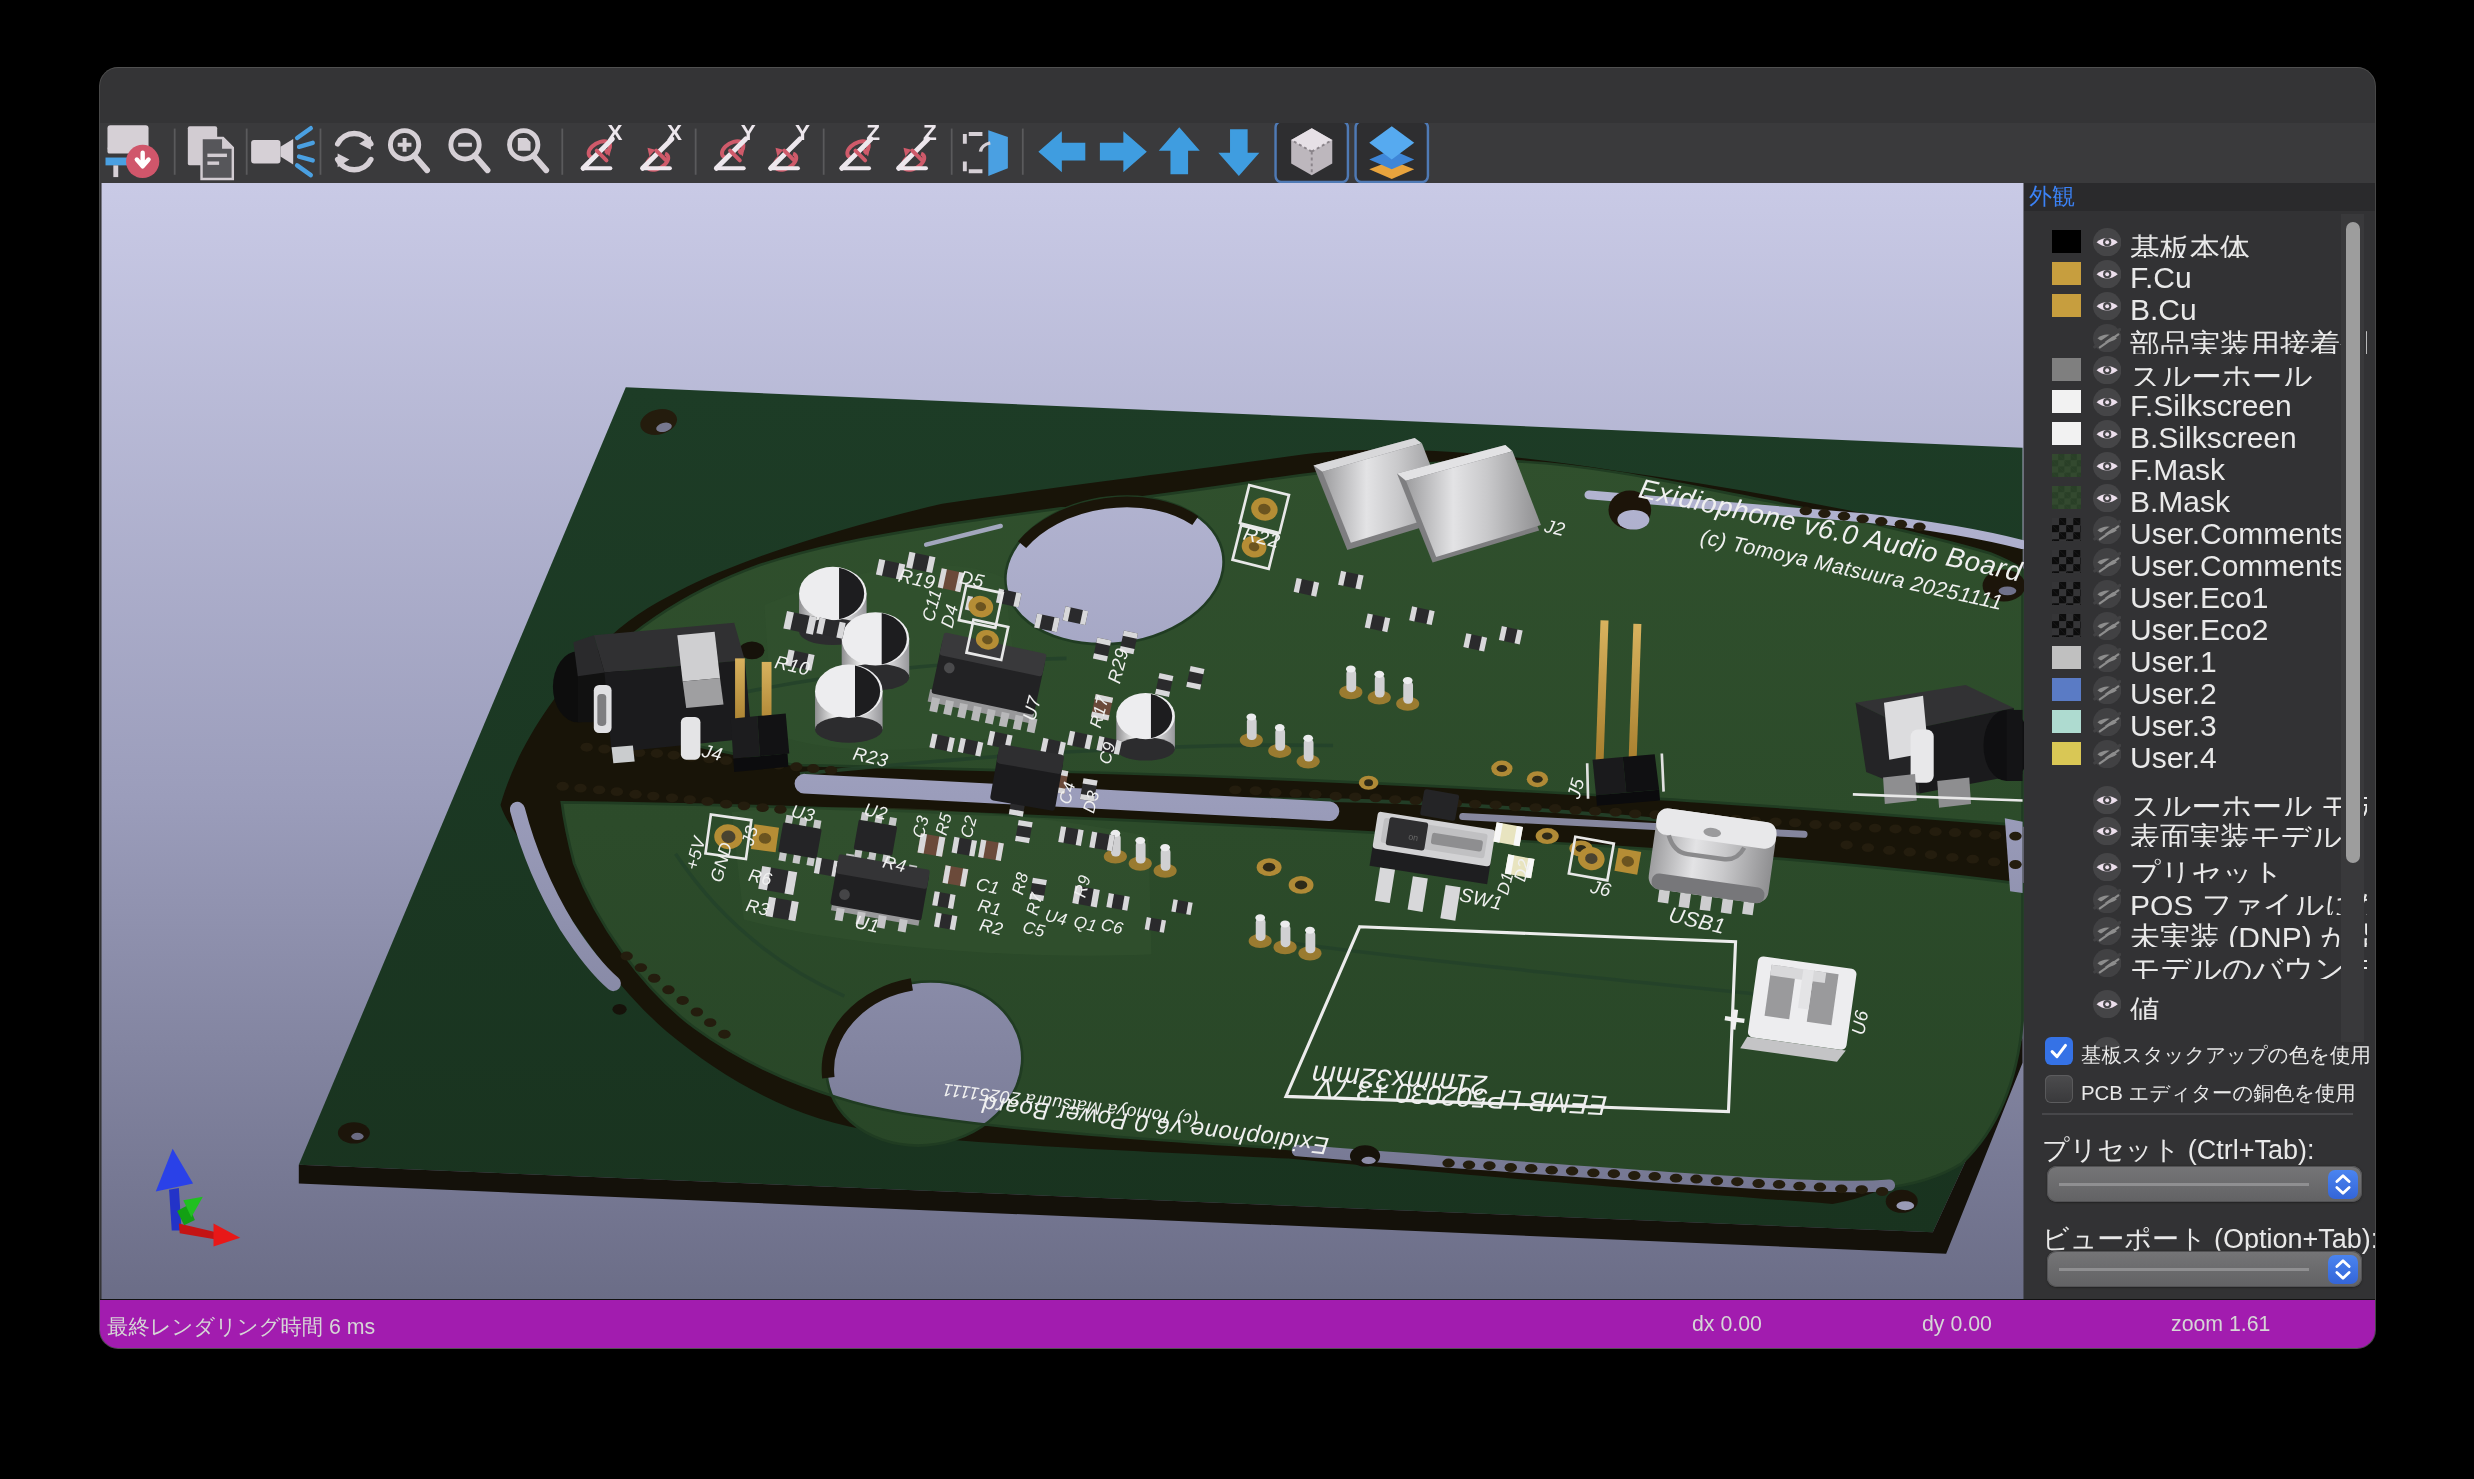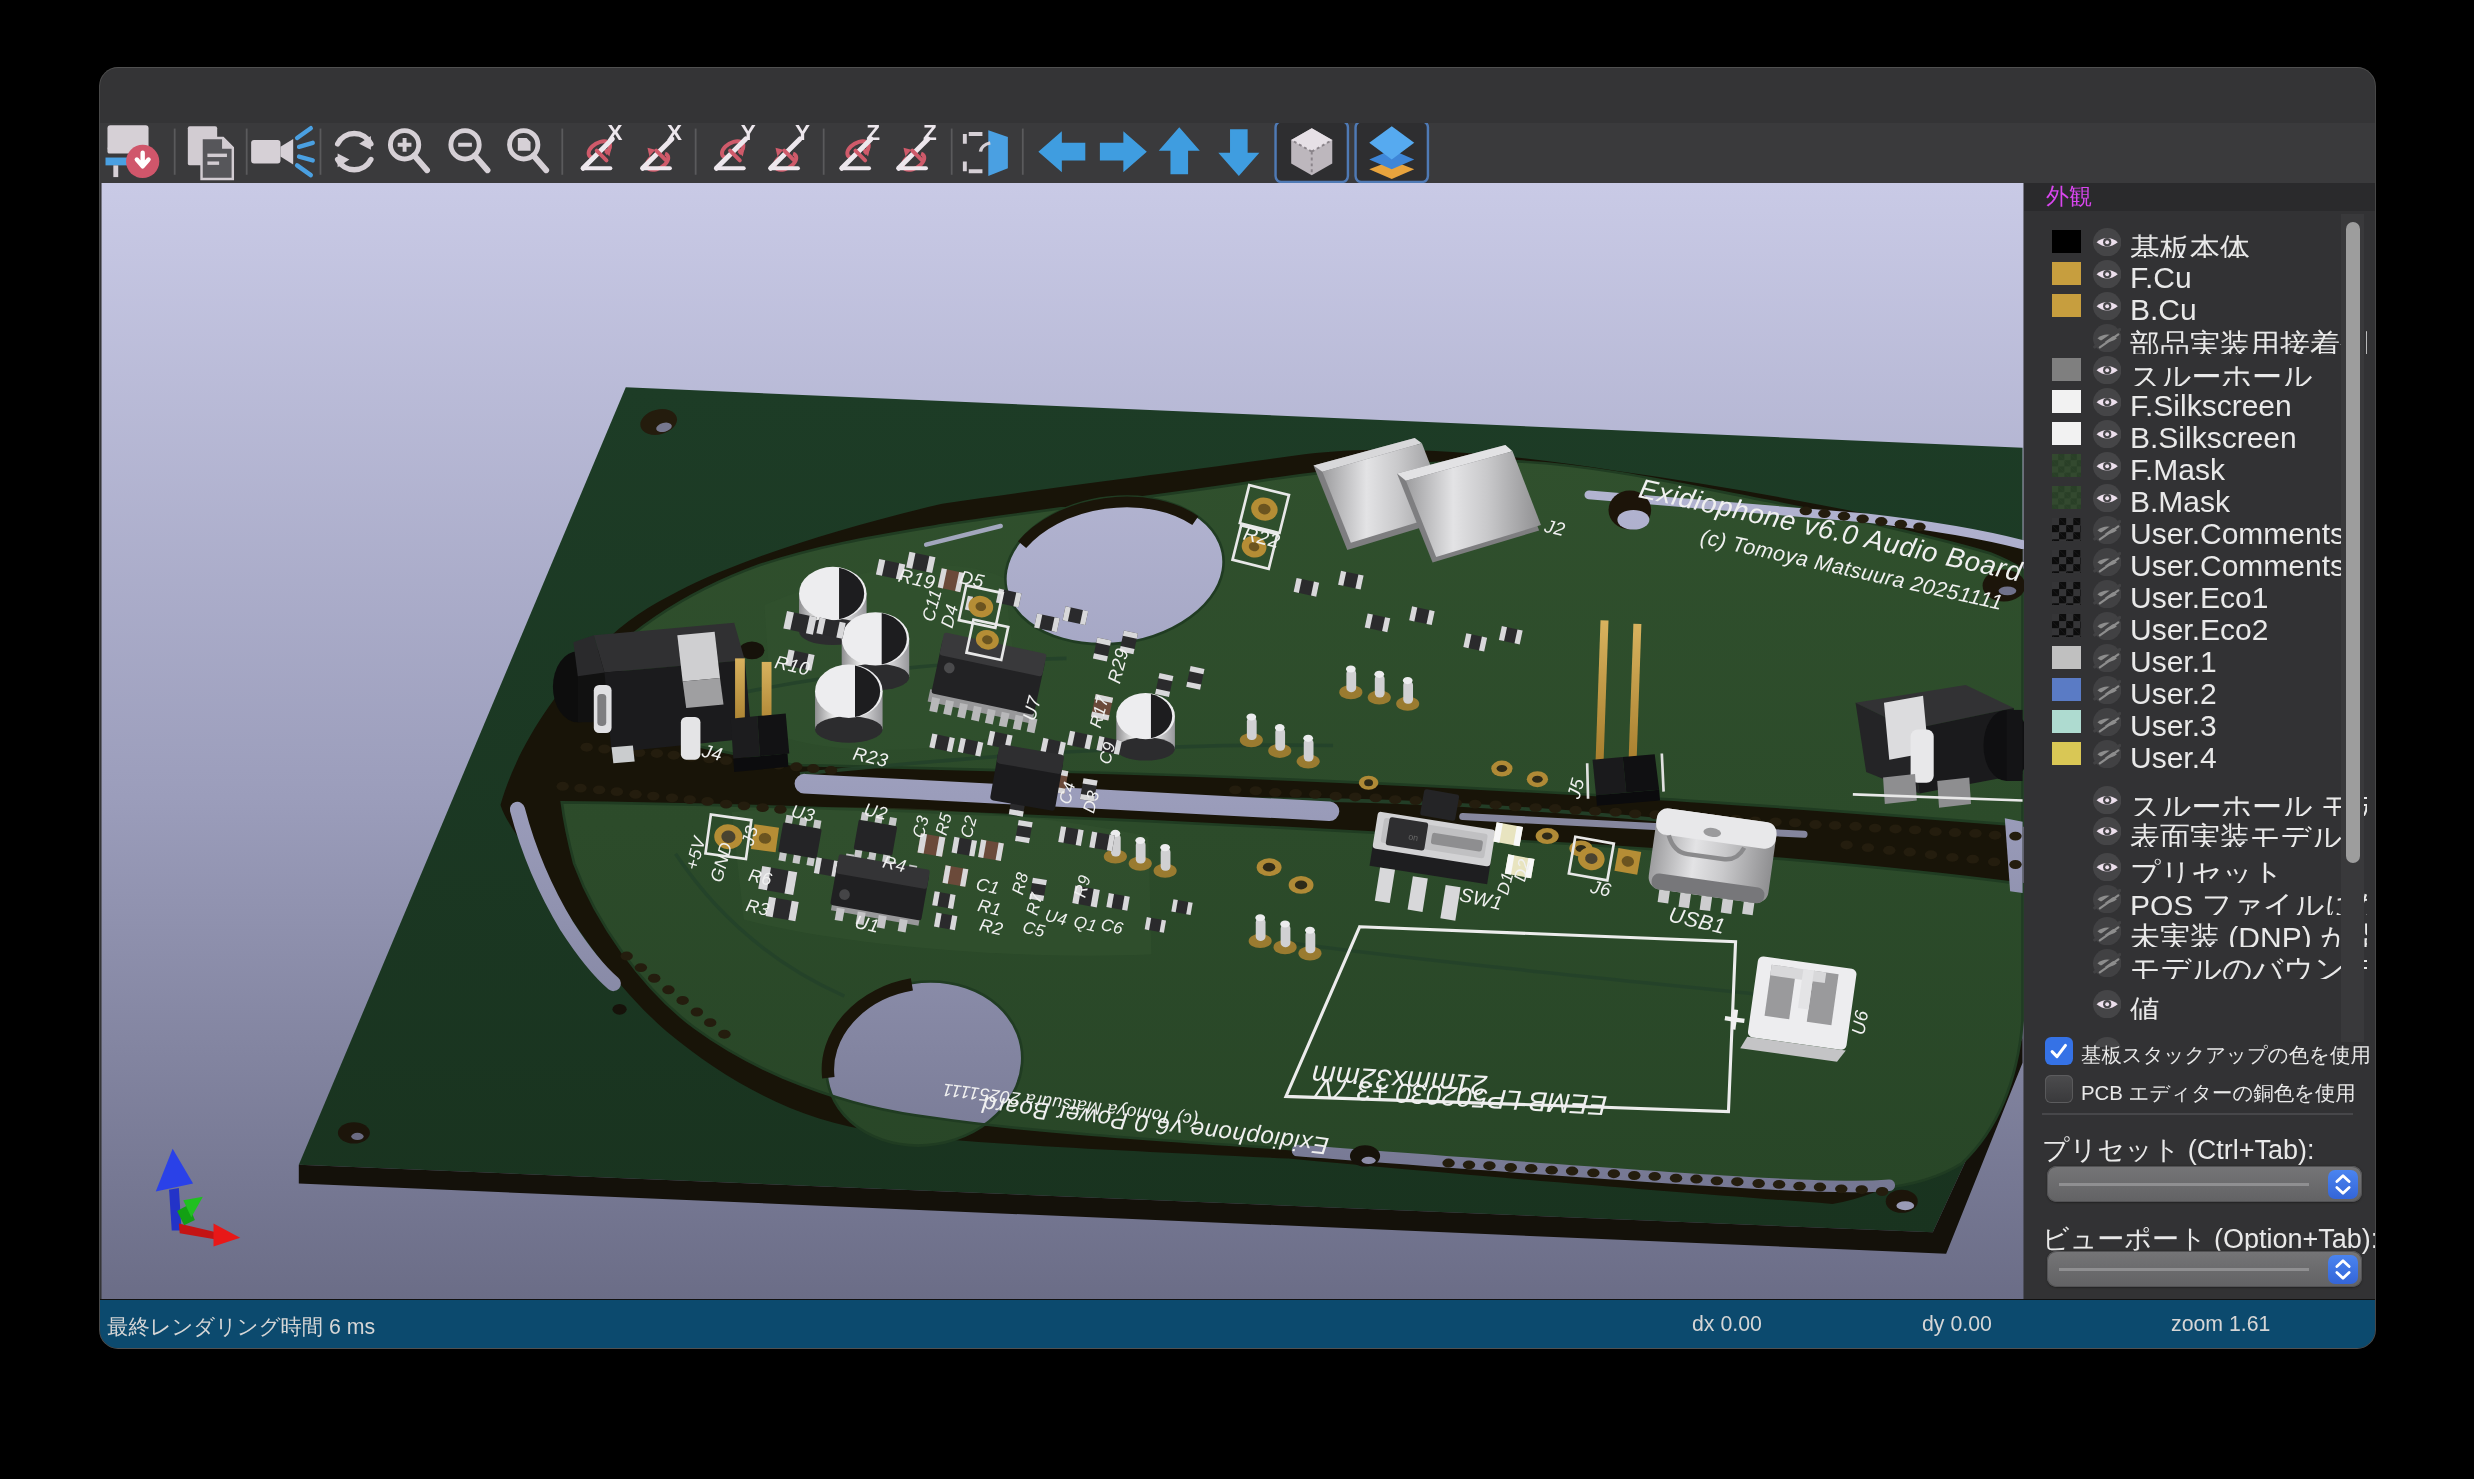--- a/index.html
+++ b/index.html
@@ -5,24 +5,24 @@
 html,body{margin:0;padding:0;width:2475px;height:1479px;background:#000;overflow:hidden}
 *{box-sizing:border-box;font-family:"Liberation Sans",sans-serif}
 #win{position:absolute;left:100px;top:68px;width:2275px;height:1280px;background:#343436;border-radius:18px;overflow:hidden;box-shadow:0 0 0 0.9px #505050}
 #titlebar{position:absolute;left:0;top:0;width:2275px;height:53px;background:#3b3b3d;border-bottom:1.8px solid #101010}
 .tl{position:absolute;top:14.2px;width:21.3px;height:21.3px;border-radius:50%}
 #title{position:absolute;left:0;right:0;top:12.4px;text-align:center;font-size:27px;color:#dcdcdc}
 #toolbar{position:absolute;left:0;top:55px;width:2275px;height:60px;background:#3a3a3c}
 #toolbar svg{position:absolute;left:0;top:0}
 #viewport{position:absolute;left:0.9px;top:115px;width:1923px;height:1116px}
 #panel{position:absolute;left:1924px;top:115px;width:351px;height:1116px;background:#323234;overflow:hidden}
-#statusbar{position:absolute;left:0;top:1231px;width:2275px;height:49px;background:#0c4a6e;border-top:1.8px solid #111;color:#d6d6d6;font-size:21.3px}
+#statusbar{position:absolute;left:0;top:1231px;width:2275px;height:49px;background:#a21caf;border-top:1.8px solid #111;color:#d6d6d6;font-size:21.3px}
 .st{position:absolute;top:12.4px}
 
-#apphead{position:absolute;left:0;top:0;width:351px;height:27.6px;background:#2a2a2c;color:#d946ef;font-size:23px;line-height:27.6px;padding-left:22px}
+#apphead{position:absolute;left:0;top:0;width:351px;height:27.6px;background:#2a2a2c;color:#3b82f6;font-size:23px;line-height:27.6px;padding-left:5px}
 .row{position:absolute;left:0;width:343px;height:32px;overflow:hidden}
 .sw{position:absolute;left:27.6px;top:4.4px;width:29px;height:23px}
 .eye{position:absolute;left:69px;top:1.8px;width:28.4px;height:28.4px}
 .lbl{position:absolute;left:106px;top:2.7px;font-size:30px;color:#e9e9e9;white-space:nowrap}
 .chk{position:absolute;left:21.3px;width:27.6px;height:27.6px;border-radius:6.2px}
 .chklbl{position:absolute;left:57px;font-size:20.4px;color:#e9e9e9;white-space:nowrap}
 .combo{position:absolute;left:23px;width:315px;height:36px;border-radius:9.8px;background:linear-gradient(#757577,#626264);box-shadow:inset 0 0 0 0.9px #525254,0 0.9px 1.8px #222}
 .combo .line{position:absolute;left:12.4px;right:53px;top:17px;height:2.7px;background:#8f8f91}
 .stepper{position:absolute;right:4.4px;top:3.6px;width:30px;height:29px;border-radius:7.1px;background:linear-gradient(#4a84f0,#3465d8)}
 .stepper svg{position:absolute;left:0;top:0}

